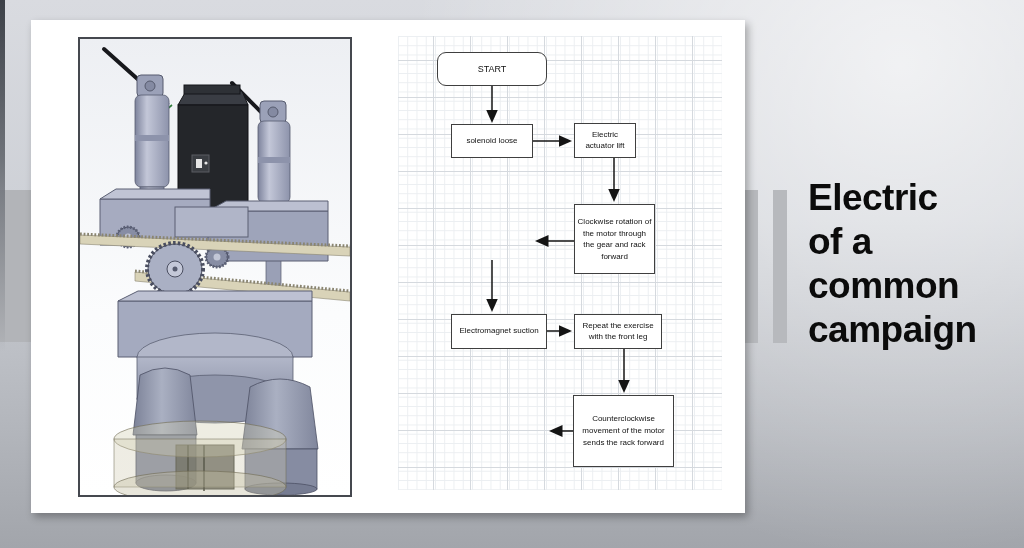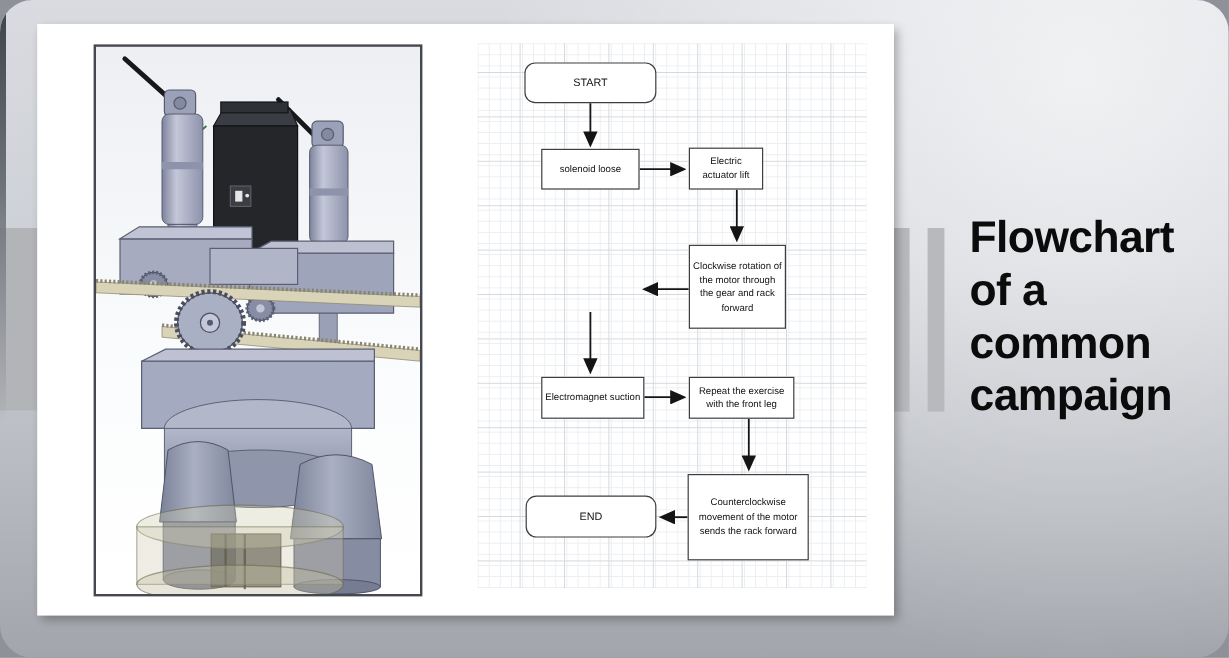--- a/index.html
+++ b/index.html
@@ -1,20 +1,20 @@
 <!DOCTYPE html>
 <html><head>
 <meta charset="utf-8">
 <style>
   html,body{margin:0;padding:0;background:#8e9197;}
   *{box-sizing:border-box;font-family:"Liberation Sans",sans-serif;}
   #stage{position:relative;width:1024px;height:548px;overflow:hidden;
     background:
       radial-gradient(circle at 88% 12%, rgba(255,255,255,.65) 0%, rgba(255,255,255,0) 48%),
-      linear-gradient(to bottom,#d9dbe0 0%,#cdd0d6 40%,#b3b6bc 78%,#a2a5ab 100%); border-radius: 27px;}
+      linear-gradient(to bottom,#d9dbe0 0%,#cdd0d6 40%,#b3b6bc 78%,#a2a5ab 100%);}
   
   .left-band{position:absolute;left:0;top:190px;width:31px;height:152px;background:#b2b4b8;}
   .edge-strip{position:absolute;left:0;top:0;width:5px;height:352px;
     background:linear-gradient(to bottom,#3d4148 0%,#6f737a 45%,rgba(162,165,171,0) 100%);}
   .right-bar-a{position:absolute;left:743px;top:190px;width:15px;height:153px;background:#b7b9bd;}
   .right-bar-b{position:absolute;left:773px;top:190px;width:14px;height:153px;background:#b7b9bd;}
   
   .sheet{position:absolute;left:31px;top:20px;width:714px;height:493px;background:#ffffff;
     box-shadow:3px 4px 8px rgba(0,0,0,.30);}
   
@@ -33,21 +33,21 @@
   .arrow-layer{position:absolute;left:0;top:0;width:324px;height:454px;}
   .fc-node{position:absolute;display:flex;align-items:center;justify-content:center;
     background:#ffffff;border:1.5px solid #3f3f3f;color:#111111;
     font-size:8px;line-height:10.5px;text-align:center;padding:1px 2px;}
   .fc-terminal{border-radius:9px;font-size:9px;}
   .n-start{left:39px;top:16px;width:110px;height:34px;}
   .n-solenoid{left:53px;top:88px;width:82px;height:34px;}
   .n-lift{left:176px;top:87px;width:62px;height:35px;}
   .n-clockwise{left:176px;top:168px;width:81px;height:70px;line-height:11.5px;}
   .n-drop{left:53px;top:186px;width:82px;height:38px;}
-  .n-magnet{left:53px;top:278px;width:86px;height:35px;}
+  .n-magnet{left:53px;top:278px;width:96px;height:35px;}
   .n-repeat{left:176px;top:278px;width:88px;height:35px;}
   .n-ccw{left:175px;top:359px;width:101px;height:72px;line-height:12px;justify-content:flex-end;}
   .n-end{left:40px;top:377px;width:109px;height:35px;}
   
   .title-block{position:absolute;left:808px;top:176px;width:216px;color:#0b0b0b;
     font-size:37px;line-height:44px;font-weight:bold;letter-spacing:-0.5px;}
 </style>
 </head>
 <body>
 
@@ -202,26 +202,23 @@
         </div>
       <div class="fc-node n-magnet">
           <span>Electromagnet suction</span>
         </div>
       <div class="fc-node n-repeat">
           <span>Repeat the exercise with the front leg</span>
         </div>
       <div class="fc-node n-ccw">
           <span>Counterclockwise movement of the motor sends the rack forward</span>
         </div>
-      <div class="fc-node fc-terminal n-end">
-          <span>END</span>
-        </div>
     </div>
   </div>
 
   <div class="title-block">
-    <div>Flowchart</div>
+    <div>Electric</div>
     <div>of a</div>
     <div>common</div>
     <div>campaign</div>
   </div>
 
 </div>
 
 </body></html>

